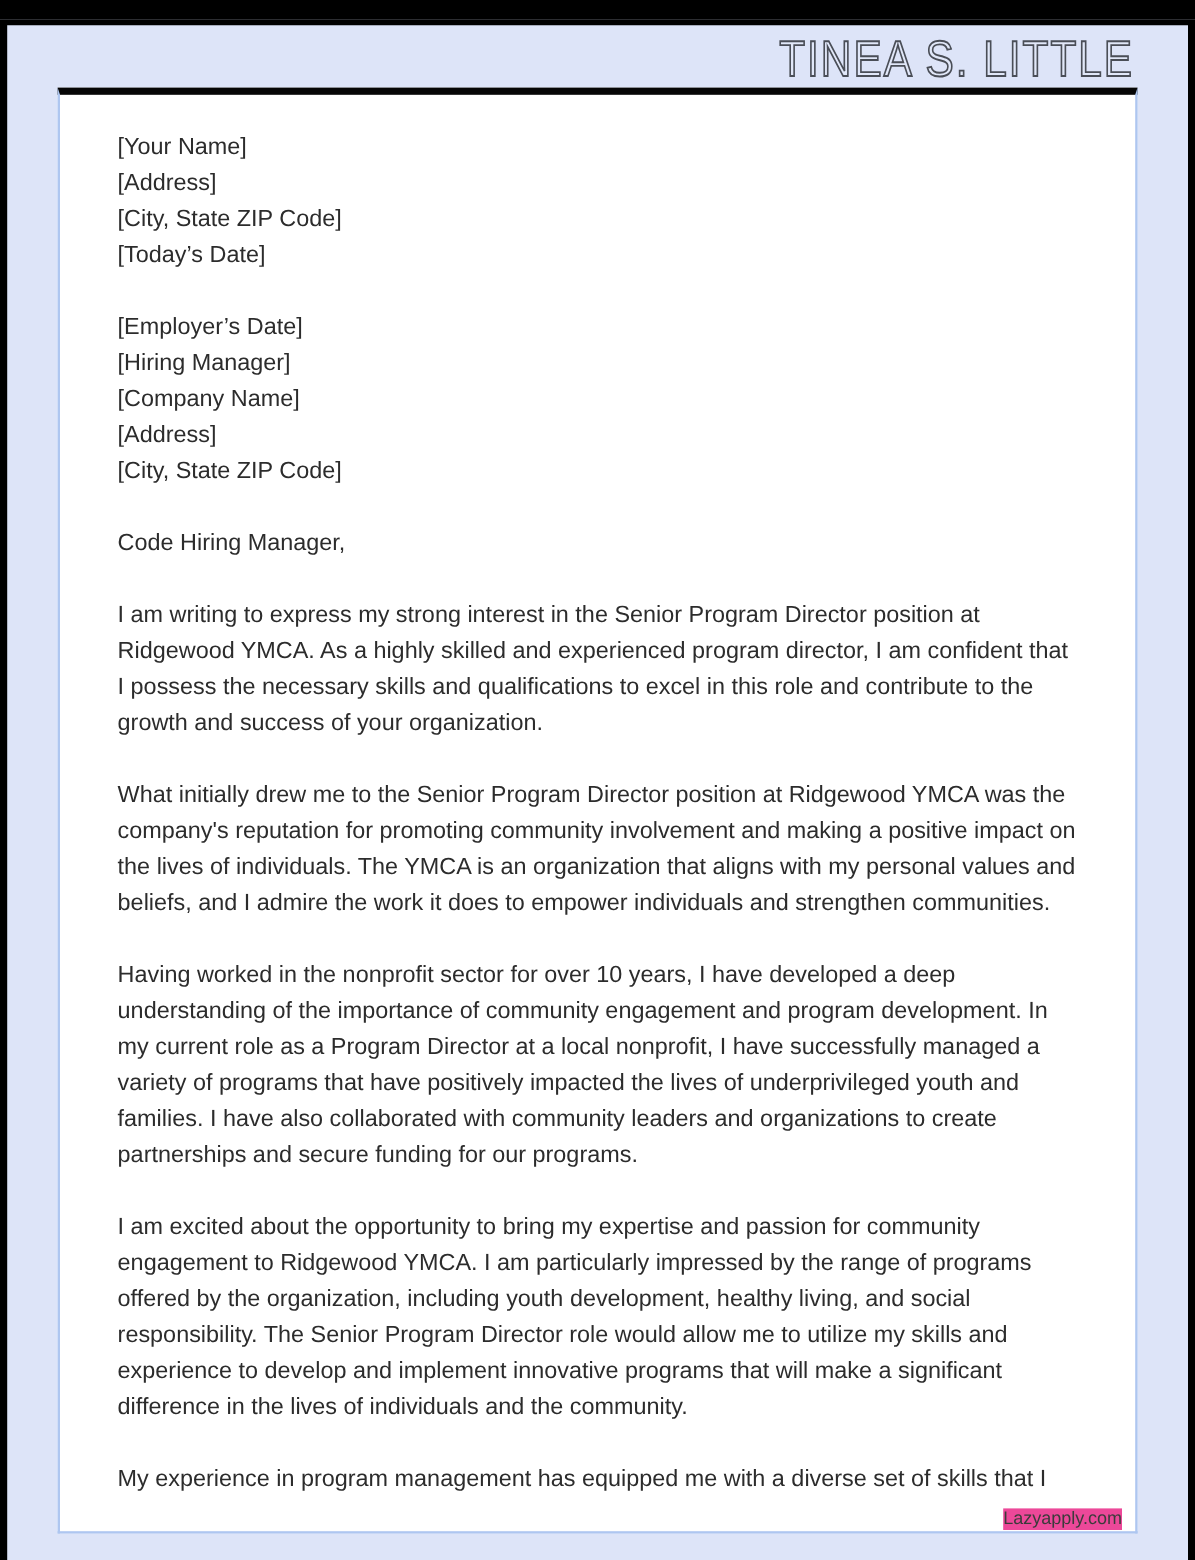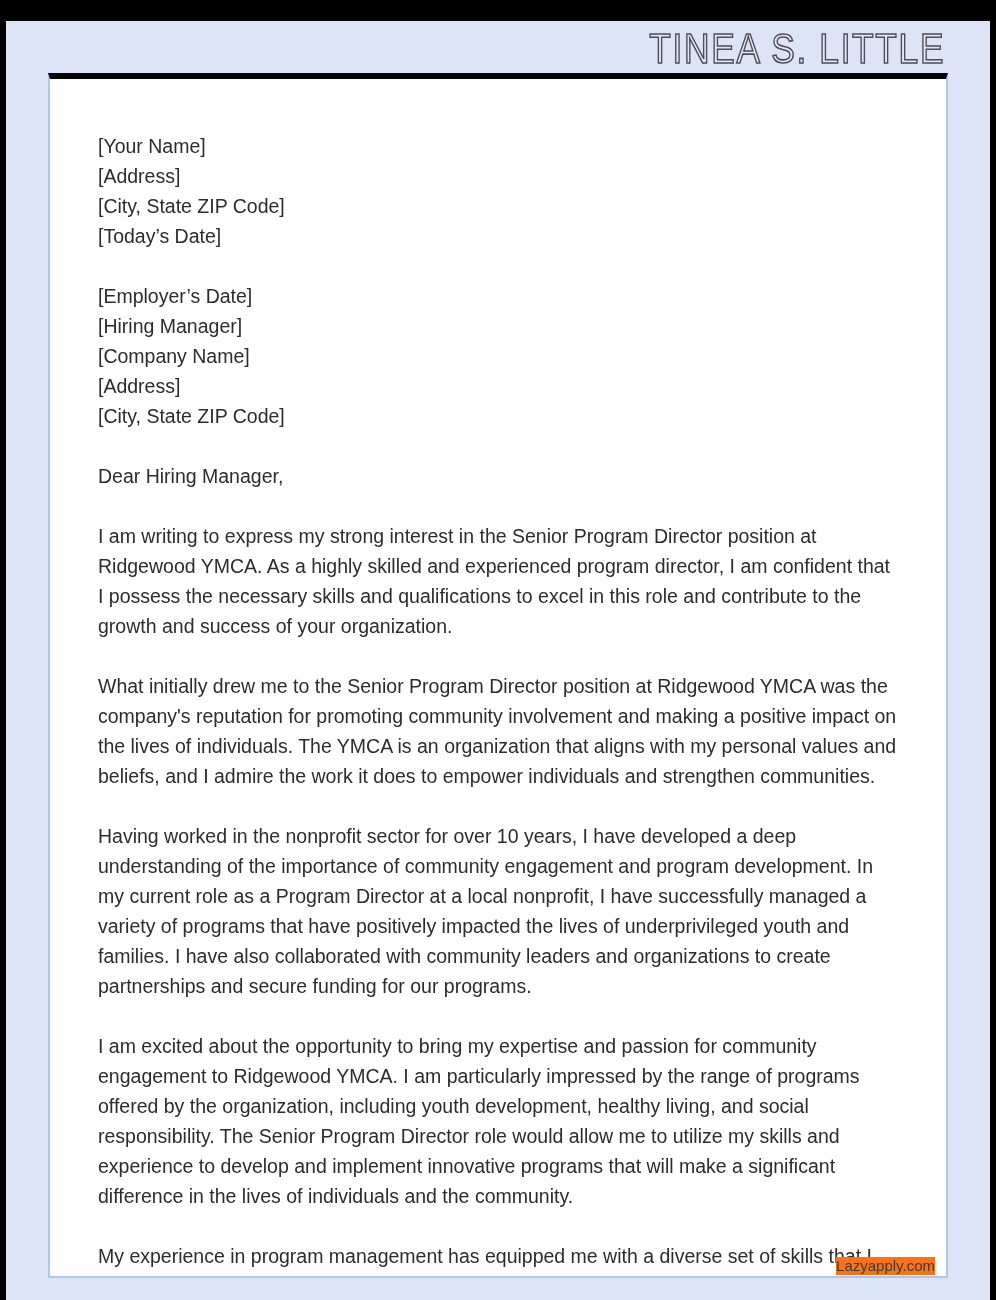--- a/index.html
+++ b/index.html
@@ -40,37 +40,37 @@
     left: 42px;
     top: 52px;
     width: 900px;
     height: 1205px;
     background: #ffffff;
     border: 2px solid #aec6f0;
     border-top: 6px solid #060606;
     
   }
   .letter {
-    padding: 52px 48px 0 48px;
+    padding: 28px 48px 0 48px;
     width: 896px;
     font-size: 19.5px;
     line-height: 30px;
     color: #2c2c2c;
   }
   .block { margin: 0 0 30px 0; }
   .para  { margin: 0 0 30px 0; }
   .line  { height: 30px; }
   .watermark {
     position: absolute;
     right: 11px;
     bottom: 1px;
     font-size: 15px;
     line-height: 18px;
     color: #3b3b3b;
-    background: #f97316;
+    background: #ec4899;
   }
 </style>
 </head>
 <body>
 
 <div class="frame">
 
   <div class="header-name">TINEA S. LITTLE</div>
 
   <div class="page">
@@ -85,21 +85,21 @@
       </div>
 
       <div class="block">
         <div class="line">[Employer’s Date]</div>
         <div class="line">[Hiring Manager]</div>
         <div class="line">[Company Name]</div>
         <div class="line">[Address]</div>
         <div class="line">[City, State ZIP Code]</div>
       </div>
 
-      <p class="para">Dear Hiring Manager,</p>
+      <p class="para">Code Hiring Manager,</p>
 
       <p class="para">I am writing to express my strong interest in the Senior Program Director position at Ridgewood YMCA. As a highly skilled and experienced program director, I am confident that I possess the necessary skills and qualifications to excel in this role and contribute to the growth and success of your organization.</p>
       <p class="para">What initially drew me to the Senior Program Director position at Ridgewood YMCA was the company's reputation for promoting community involvement and making a positive impact on the lives of individuals. The YMCA is an organization that aligns with my personal values and beliefs, and I admire the work it does to empower individuals and strengthen communities.</p>
       <p class="para">Having worked in the nonprofit sector for over 10 years, I have developed a deep understanding of the importance of community engagement and program development. In my current role as a Program Director at a local nonprofit, I have successfully managed a variety of programs that have positively impacted the lives of underprivileged youth and families. I have also collaborated with community leaders and organizations to create partnerships and secure funding for our programs.</p>
       <p class="para">I am excited about the opportunity to bring my expertise and passion for community engagement to Ridgewood YMCA. I am particularly impressed by the range of programs offered by the organization, including youth development, healthy living, and social responsibility. The Senior Program Director role would allow me to utilize my skills and experience to develop and implement innovative programs that will make a significant difference in the lives of individuals and the community.</p>
       <p class="para">My experience in program management has equipped me with a diverse set of skills that I</p>
 
     </div>
 
     <div class="watermark">Lazyapply.com</div>

